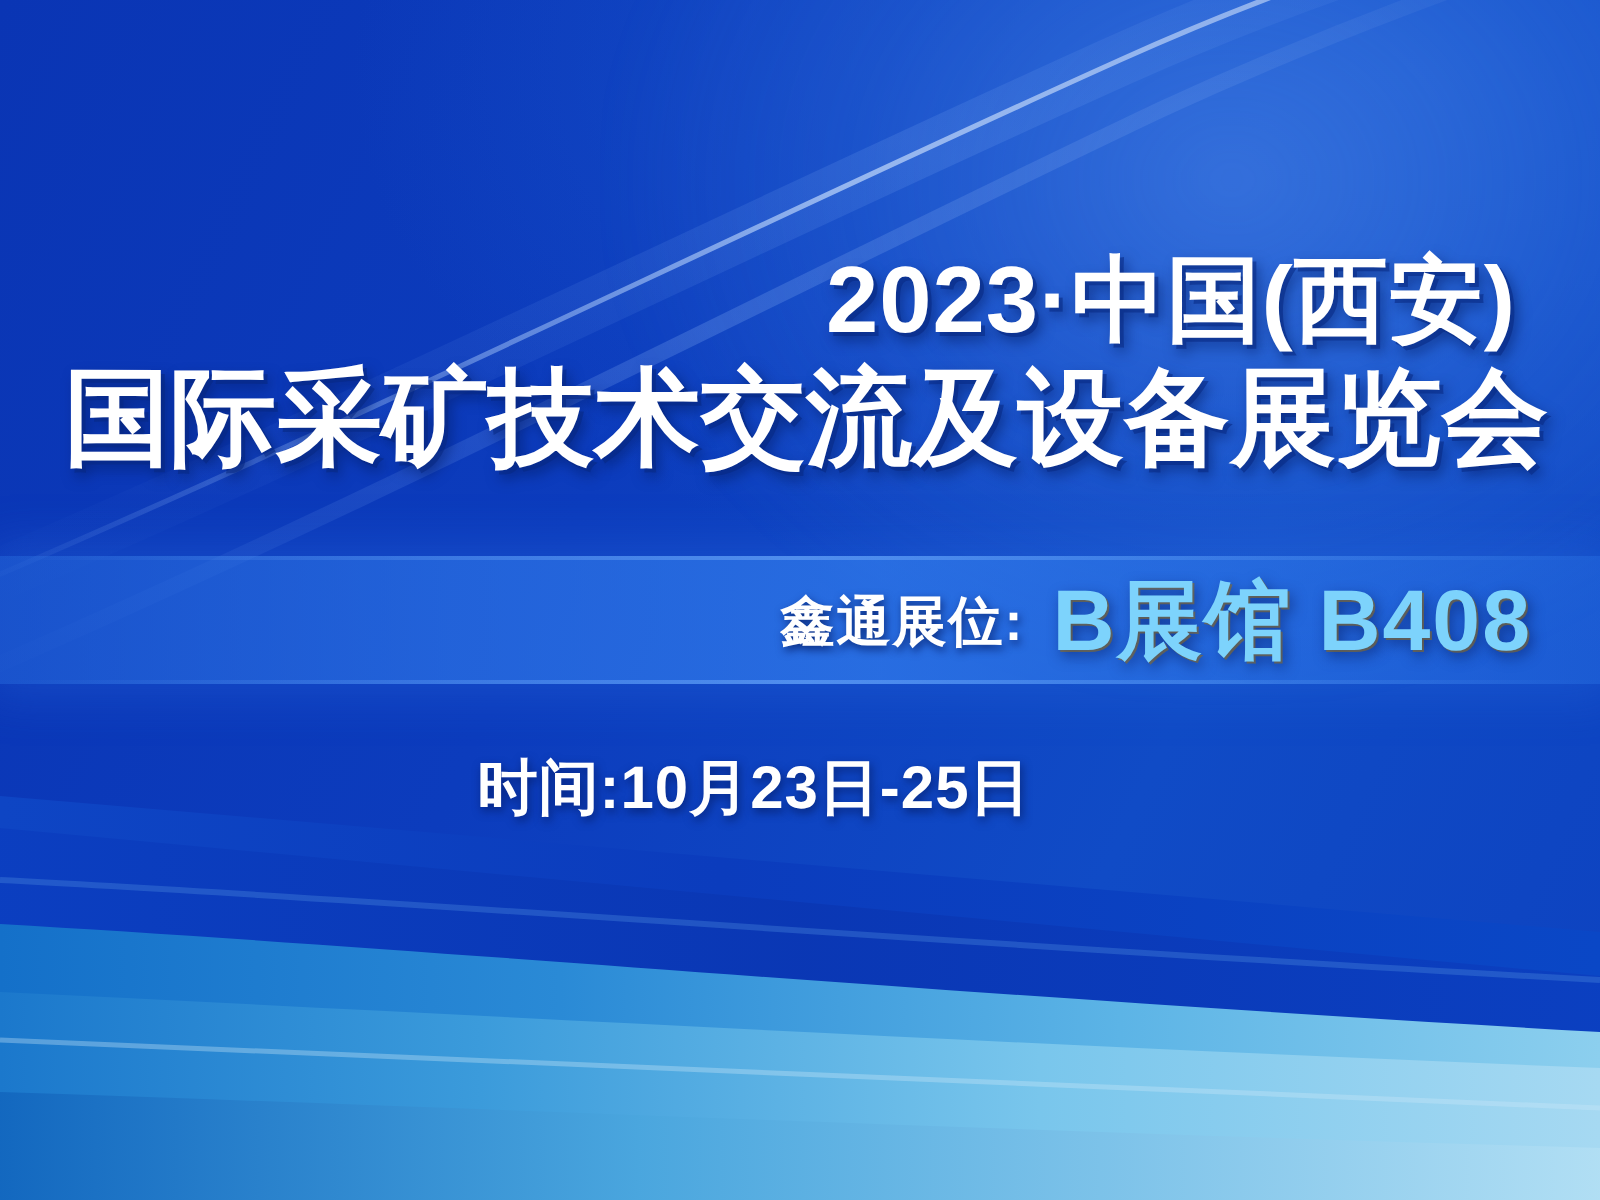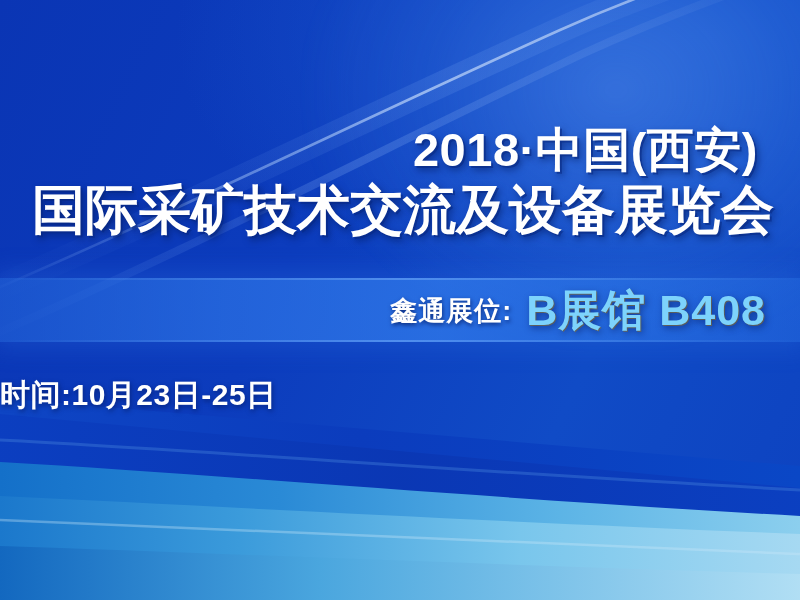--- a/index.html
+++ b/index.html
@@ -87,22 +87,23 @@
     color:#7dd3fc;font-size:43px;font-weight:bold;
     letter-spacing:1px;white-space:nowrap;
     text-shadow:
       1px 1px 0 rgba(150,110,20,.55),
       2px 3px 7px rgba(8,34,110,.65);
   }
 
   .meta-row{
     position:absolute;
     left:0;right:46px;top:375px;height:40px;
-    display:flex;align-items:center;justify-content:space-between;
+    display:flex;align-items:center;justify-content:flex-end;
     gap:22px;
+    flex-direction:column;
   }
   .meta-item{
     color:#ffffff;font-size:30px;font-weight:bold;
     letter-spacing:.5px;white-space:nowrap;
     text-shadow:1px 2px 5px rgba(4,26,96,.70);
   }
 </style>
 </head>
 <body>
 
@@ -179,21 +180,21 @@
     <path d="M 0 126 C 230 137 500 152 800 164 L 800 230 L 0 230 Z" fill="url(#w4)"></path>
 
     <path d="M 0 176 C 240 184 520 196 800 204 L 800 230 L 0 230 Z" fill="url(#w5)" opacity=".9"></path>
 
     <path d="M 0 70 C 200 80 470 102 800 120" fill="none" stroke="#4d8bdf" stroke-width="3" opacity=".35"></path>
     <path d="M 0 150 C 240 160 520 174 800 184" fill="none" stroke="#cbe8f8" stroke-width="2.5" opacity=".35"></path>
   </svg>
 
   <div class="text-layer">
 
-    <div class="title title-1">2018·中国(西安)</div>
+    <div class="title title-1">2023·中国(西安)</div>
 
     <div class="title title-2">国际采矿技术交流及设备展览会</div>
 
     <div class="booth-row">
       <span class="booth-label">鑫通展位:</span>
       <span class="booth-value">B展馆 B408</span>
     </div>
 
     <div class="meta-row">
       <span class="meta-item">时间:10月23日-25日</span>

